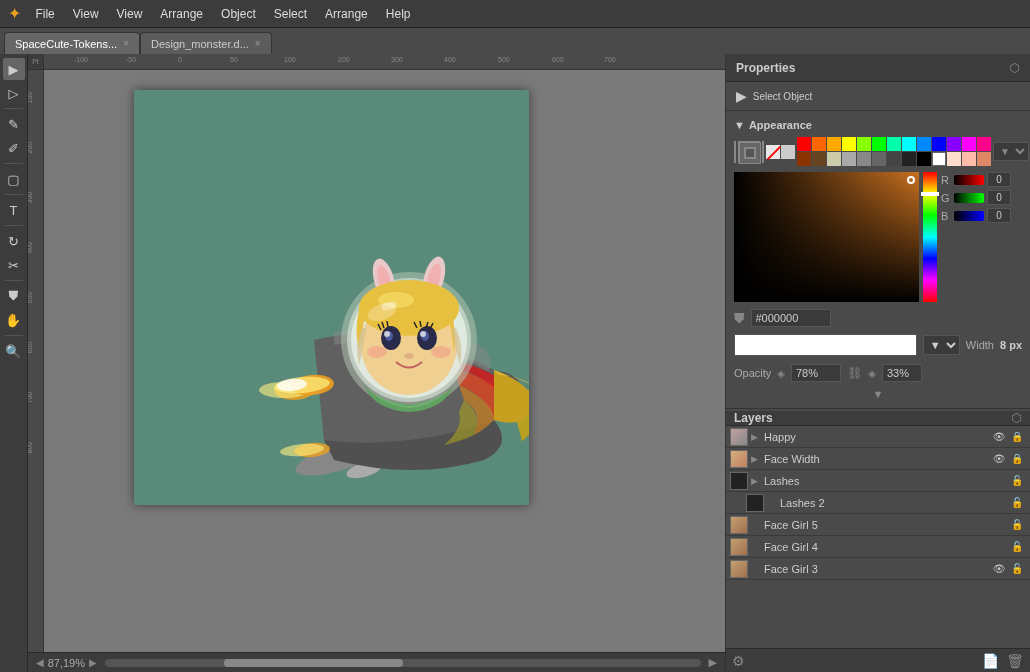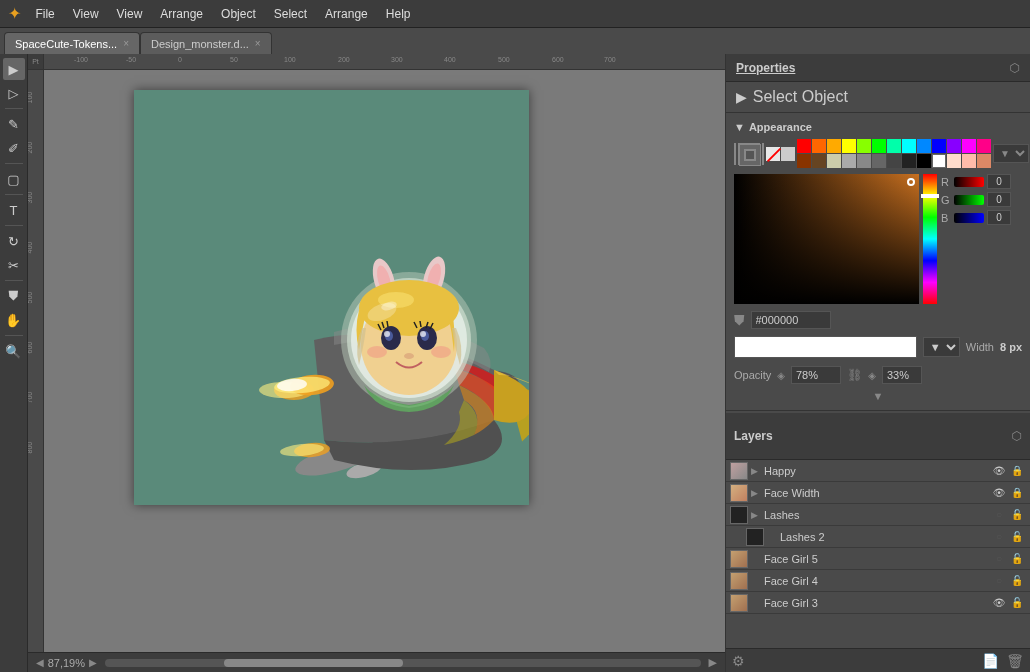--- a/index.html
+++ b/index.html
@@ -254,35 +254,34 @@
       display: flex;
       align-items: center;
       justify-content: space-between;
       padding: 0 10px;
       border-bottom: 1px solid #2a2a2a;
     }
     #properties-title {
       color: #ccc;
       font-size: 12px;
       font-weight: bold;
-      text-decoration: underline;
     }
 
     
     #select-object-bar {
       display: flex;
       align-items: center;
       gap: 6px;
       padding: 6px 10px;
       background: #4a4a4a;
       border-bottom: 1px solid #333;
     }
     #select-object-label {
       color: #ccc;
-      font-size: 16px;
+      font-size: 10px;
     }
 
     
     #appearance-section {
       background: #4a4a4a;
       padding: 4px 0;
     }
     #appearance-header {
       display: flex;
       align-items: center;
@@ -483,21 +482,21 @@
       height: 1px;
       background: #333;
       margin: 2px 0;
     }
 
     
     #layers-header {
       display: flex;
       align-items: center;
       justify-content: space-between;
-      padding: 16px 8px;
+      padding: 0 8px;
       background: #3c3c3c;
       border-bottom: 1px solid #2a2a2a;
     }
     #layers-title {
       color: #ccc;
       font-size: 12px;
       font-weight: bold;
     }
     #layers-expand {
       font-size: 12px;

